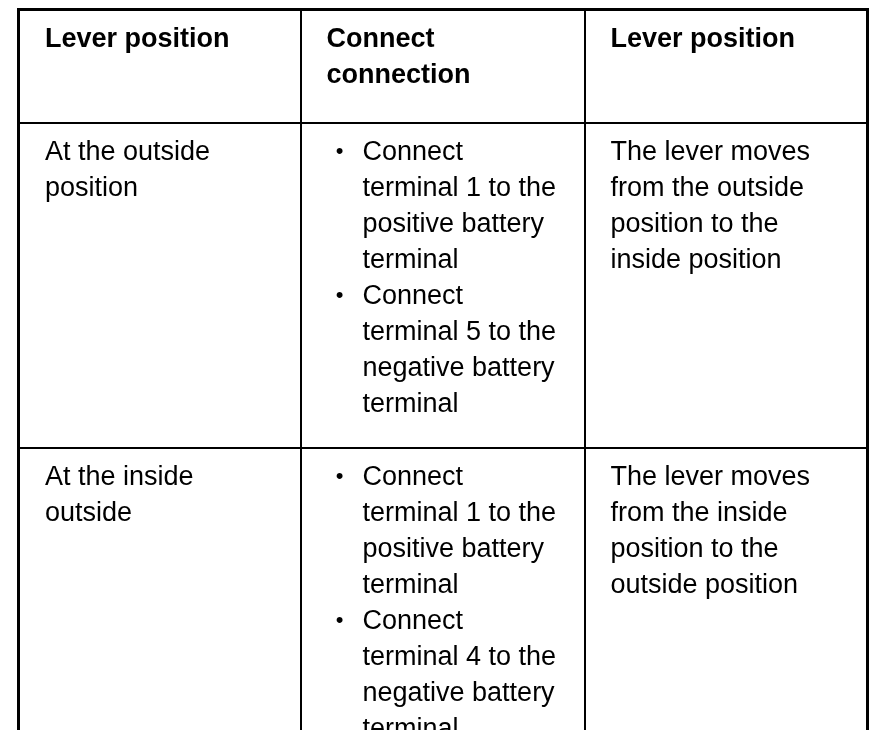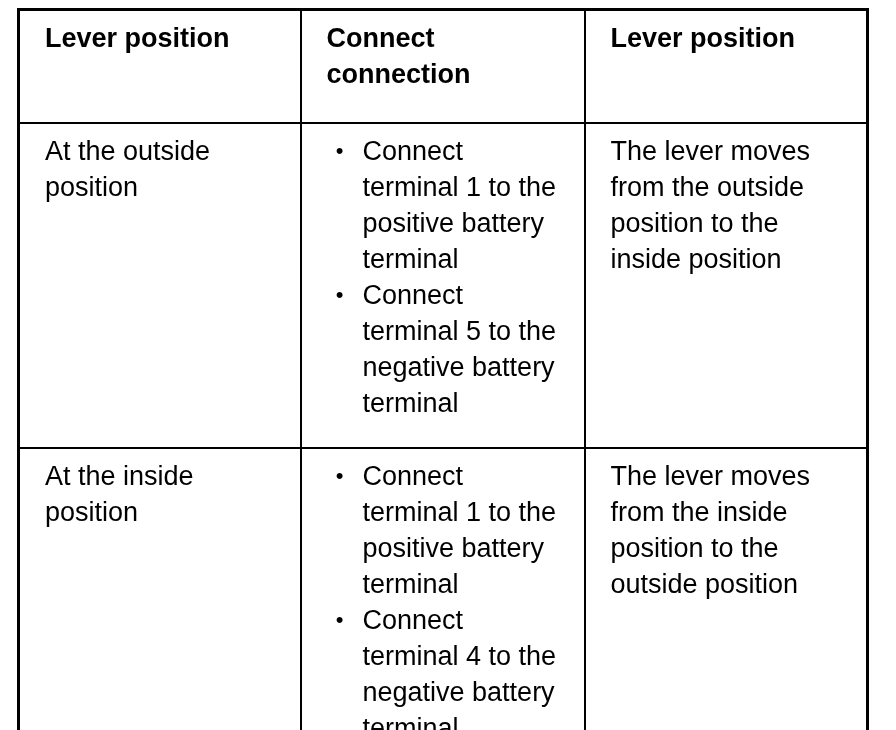--- a/index.html
+++ b/index.html
@@ -151,21 +151,21 @@
           <span class="cell-text">The lever moves
 from the outside
 position to the
 inside position</span>
         </td>
       </tr>
 
       <tr class="data-row-2">
         <td>
           <span class="cell-text">At the inside
-position</span>
+outside</span>
         </td>
         <td>
           <ul class="bullets">
             <li>
               <span class="dot">•</span>
               <span class="item-text">Connect
 terminal 1 to the
 positive battery
 terminal</span>
             </li>

